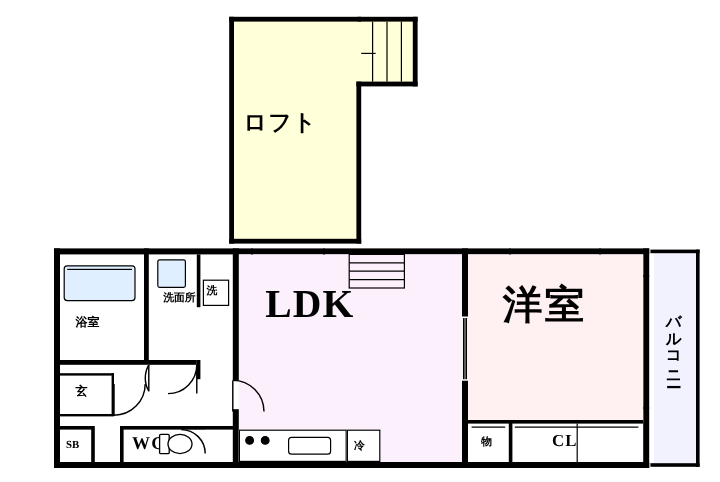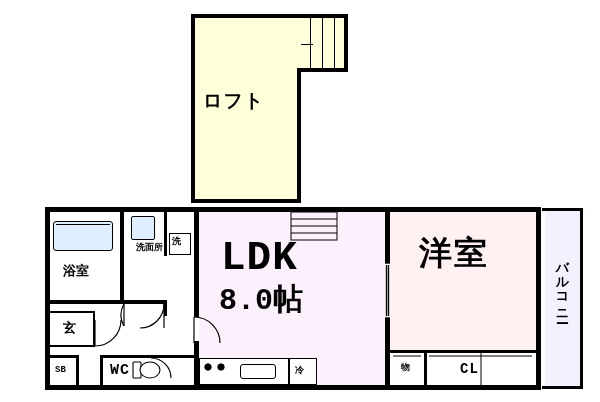--- a/index.html
+++ b/index.html
@@ -29,30 +29,30 @@
   }
   .fill-loft { background: #ffffd9; }
   .fill-ldk  { background: #fdf0fd; }
   .fill-yo   { background: #fff0f2; }
   .fill-bal  { background: #f2f2ff; }
   .label {
     position: absolute;
     color: #000000;
     white-space: nowrap;
     line-height: 1;
-    font-family: Liberation Mono, monospace;
+    font-family: Liberation Serif, serif;
     text-align: center;
   }
   .lbl-loft {
     font-size: 19px;
     letter-spacing: 1px;
     font-weight: 700;
   }
   .lbl-ldk-name {
-    font-size: 41px;
+    font-size: 33px;
     font-weight: 700;
     letter-spacing: 1px;
   }
   .lbl-ldk-size {
     font-size: 30px;
     font-weight: 700;
   }
   .lbl-yo-name {
     font-size: 33px;
     font-weight: 700;
@@ -63,21 +63,21 @@
     font-weight: 700;
   }
   .lbl-bal {
     font-size: 13px;
     font-weight: 700;
     writing-mode: vertical-rl;
     text-orientation: upright;
     letter-spacing: 1px;
   }
   .lbl-sm {
-    font-size: 13px;
+    font-size: 10px;
     font-weight: 700;
   }
   .lbl-xs {
     font-size: 9px;
     font-weight: 700;
   }
   .lbl-wc {
     font-size: 15px;
     font-weight: 700;
     letter-spacing: 1px;
@@ -186,21 +186,20 @@
 
   <div class="label lbl-wc" style="left:110px; top:363px;">WC</div>
 
   <div class="fixture" style="left:199px; top:358px; width:90px; height:27px;"></div>
   <div class="fixture" style="left:240px; top:364px; width:36px; height:15px; border-radius:3px;"></div>
 
   <div class="fixture" style="left:289px; top:358px; width:28px; height:27px;"></div>
   <div class="label lbl-xs" style="left:295px; top:367px;">冷</div>
 
   <div class="label lbl-ldk-name" style="left:221px; top:238px;">LDK</div>
-  <div class="label lbl-ldk-size" style="left:219px; top:286px;">8.0帖</div>
 
   <div class="label lbl-yo-name" style="left:419px; top:239px;">洋室</div>
 
   <div class="label lbl-xs" style="left:401px; top:364px;">物</div>
   <div class="label lbl-cl" style="left:460px; top:362px;">CL</div>
 
   <svg class="overlay" viewBox="0 0 600 402">
 
     <g stroke="#000" stroke-width="1" fill="none">
       <rect x="291" y="212" width="46" height="28"></rect>

